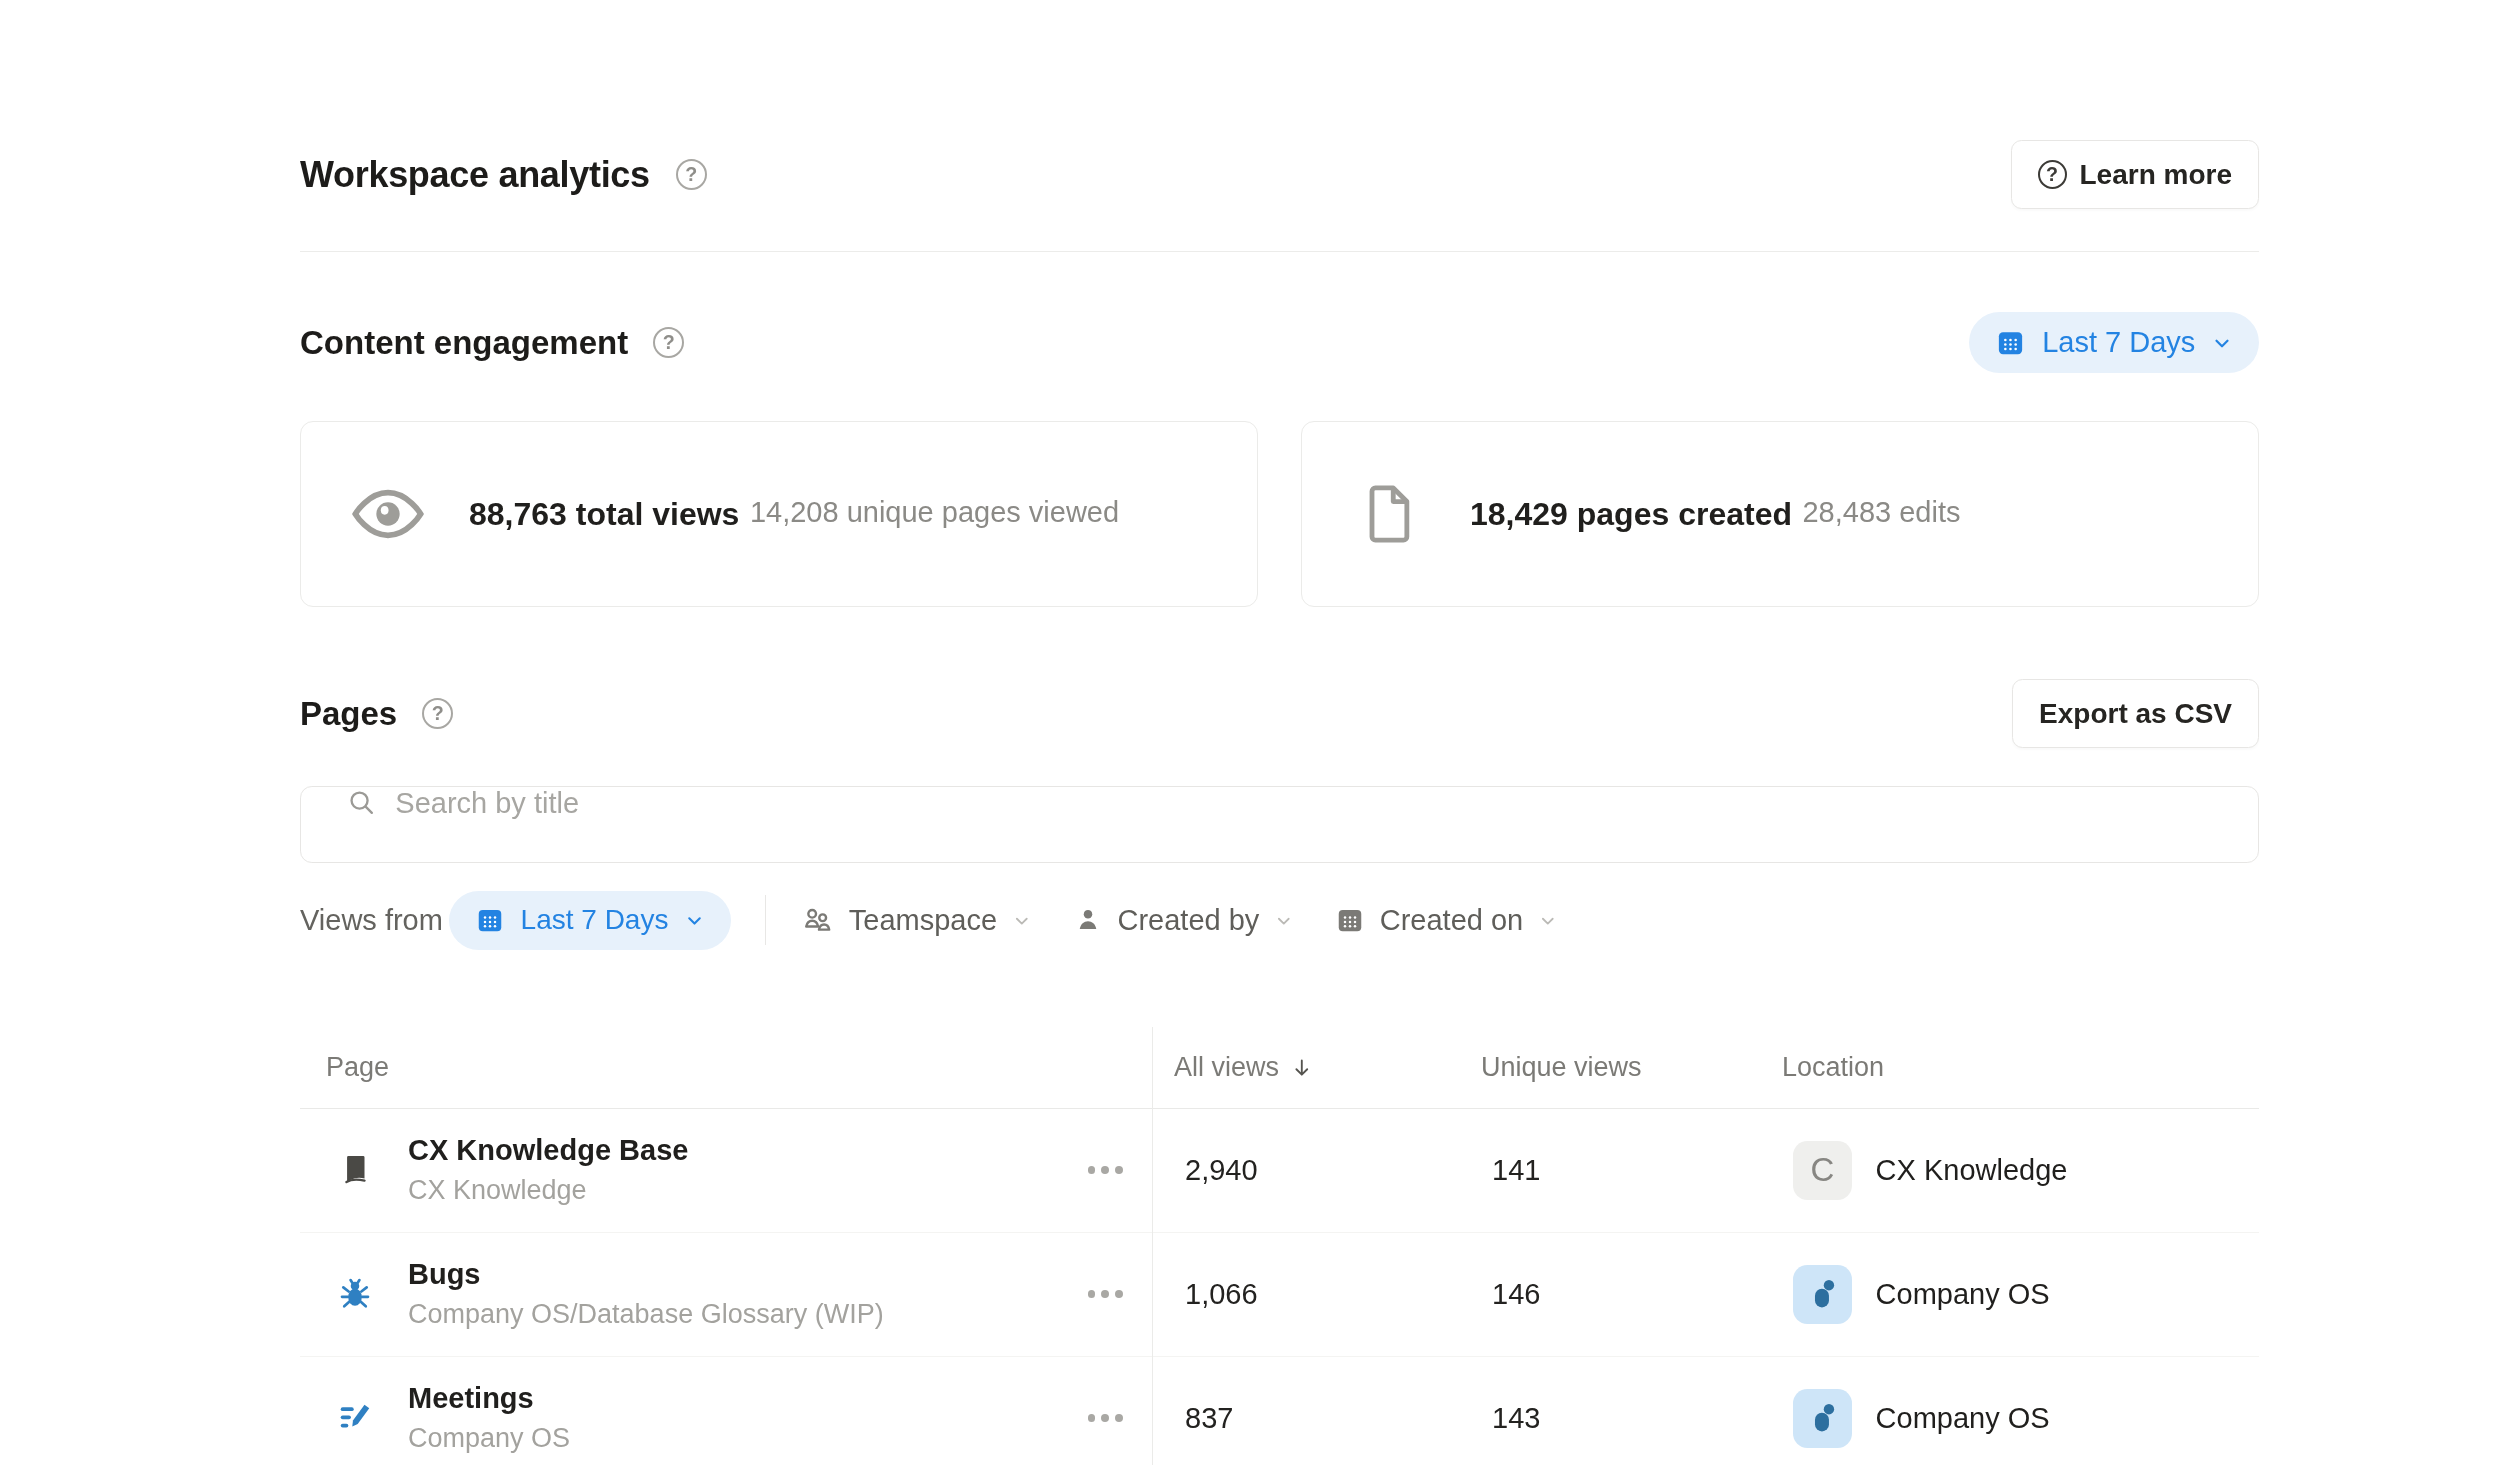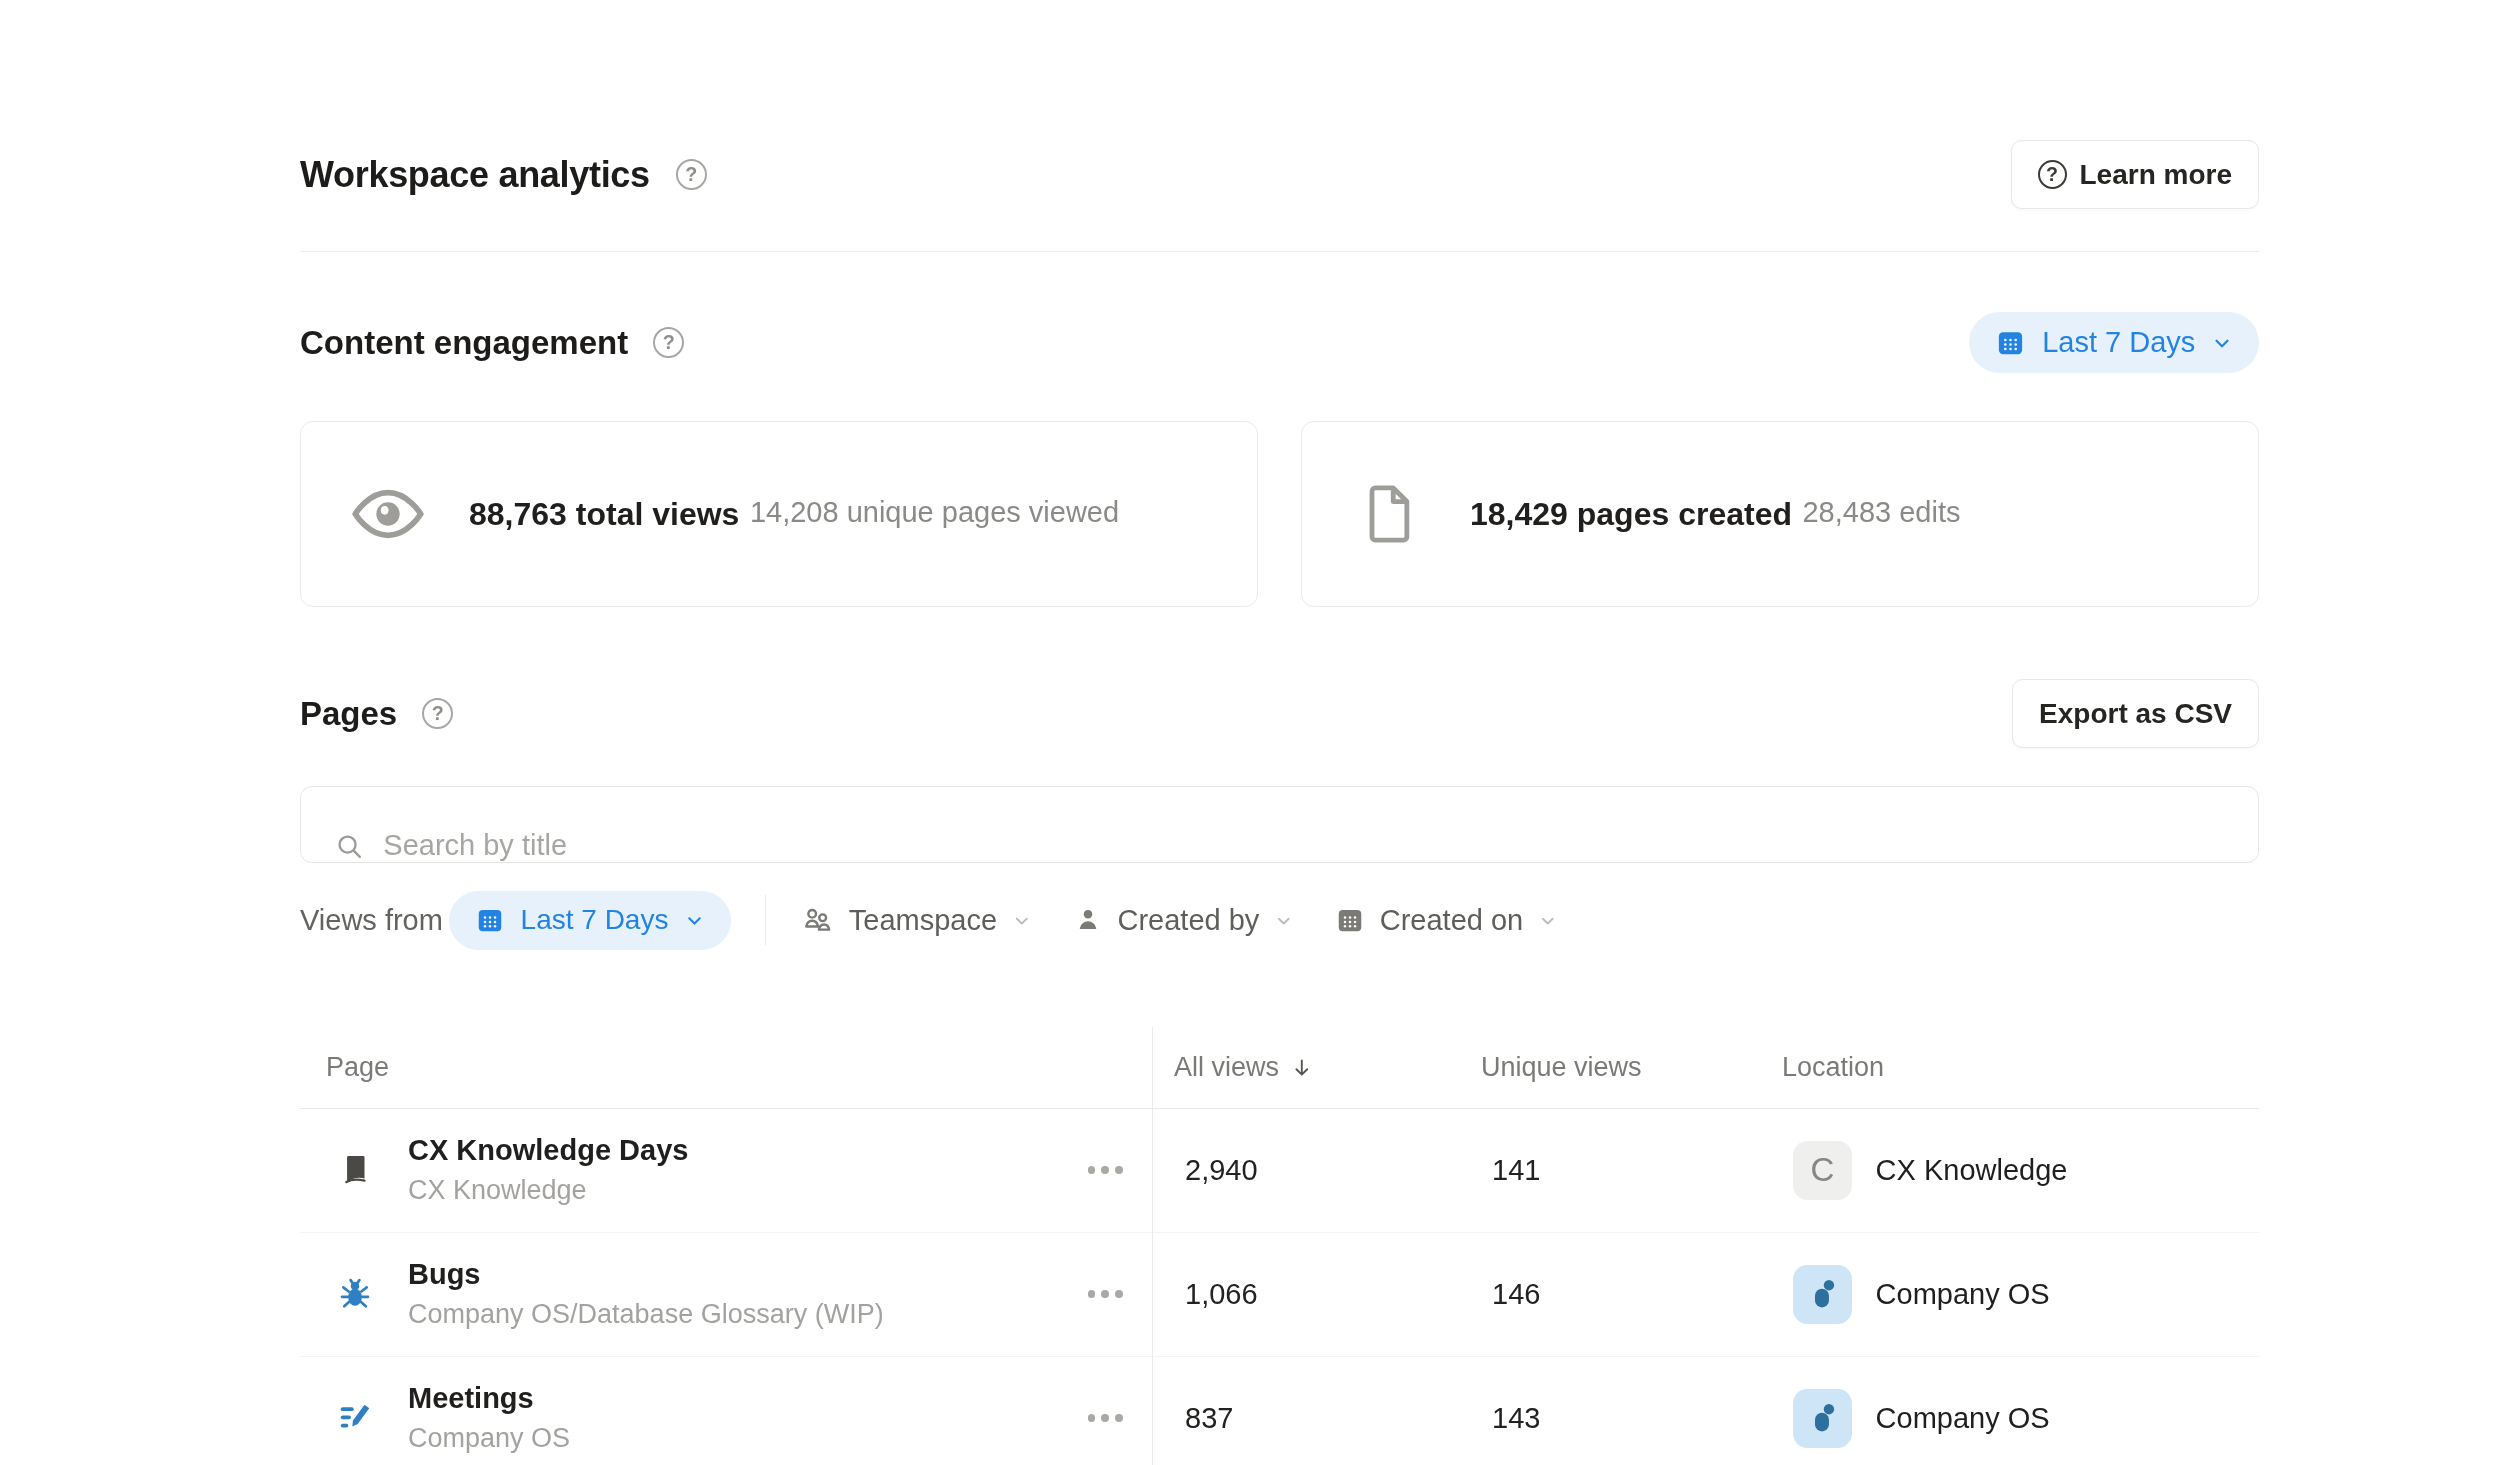--- a/index.html
+++ b/index.html
@@ -36,21 +36,21 @@
           display:flex; align-items:center; padding-left:47px; gap:41px; }
   .card-icon { width:80px; display:flex; justify-content:center; }
   .card-text { display:flex; gap:10.5px; }
   .card-primary { font-size:32px; font-weight:700; color:#201f1d; }
   .card-secondary { font-size:29px; color:#8b8a86; }
 
   
   .pages-row { display:flex; justify-content:space-between; align-items:center; margin-top:72px; }
 
   .search { margin-top:38px; height:77px; border:1.3px solid #e7e6e4; border-radius:11.8px;
-            display:flex; align-items:flex-end; padding:0 33px; gap:18.3px; }
+            display:flex; align-items:flex-start; padding:0 45px; gap:18.3px; }
   .search input { flex:1; border:none; outline:none; font-size:29px; color:#1e1d1b; font-family:inherit; background:transparent; }
   .search input::placeholder { color:#a7a6a2; }
 
   .filters { display:flex; align-items:center; margin-top:27.5px; }
   .views-from { font-size:29px; color:#64635f; margin-right:6px; }
   .vsep { width:1.3px; height:50px; background:#e8e7e5; margin:0 34px; }
   .filter-item { display:flex; align-items:center; gap:14.4px; font-size:29px; color:#5f5e5a; margin-right:42px; cursor:pointer; }
 
   
   .table { margin-top:77px; position:relative; }
@@ -252,21 +252,21 @@
 
     <div class="trow row">
       <div class="c-page">
         <span class="row-icon">
           <svg width="38" height="38" viewBox="0 0 24 24">
             <path d="M7 3.2h10.2a.8.8 0 0 1 .8.8v13.4c-3.2-.9-6-.5-8.6.8l-2.4 1.2V4a.8.8 0 0 1 .8-.8z" fill="#4a4945"></path>
             <path d="M6.6 19.6c2.8-1.7 6.1-2 11.4-.9" stroke="#4a4945" stroke-width="1.5" fill="none" stroke-linecap="round"></path>
           </svg>
         </span>
         <span class="row-text">
-          <span class="row-title">CX Knowledge Days</span>
+          <span class="row-title">CX Knowledge Base</span>
           <span class="row-sub">CX Knowledge</span>
         </span>
         <span class="dots">
             <i></i>
             <i></i>
             <i></i>
           </span>
       </div>
       <div class="c-num">2,940</div>
       <div class="c-num">141</div>

